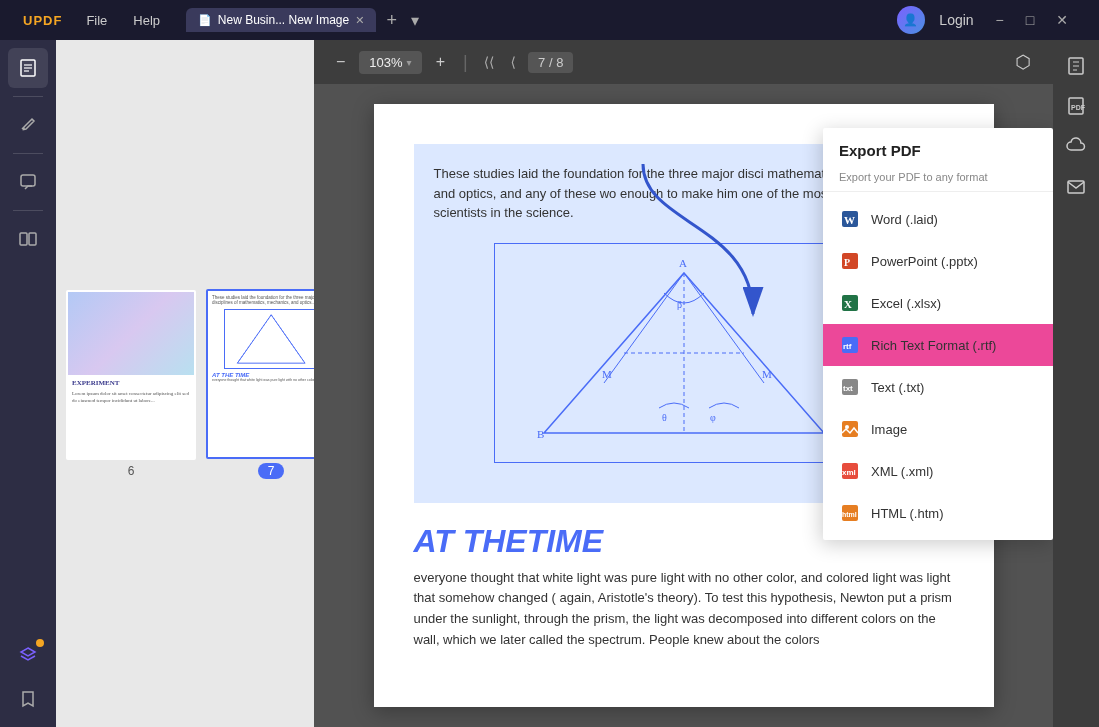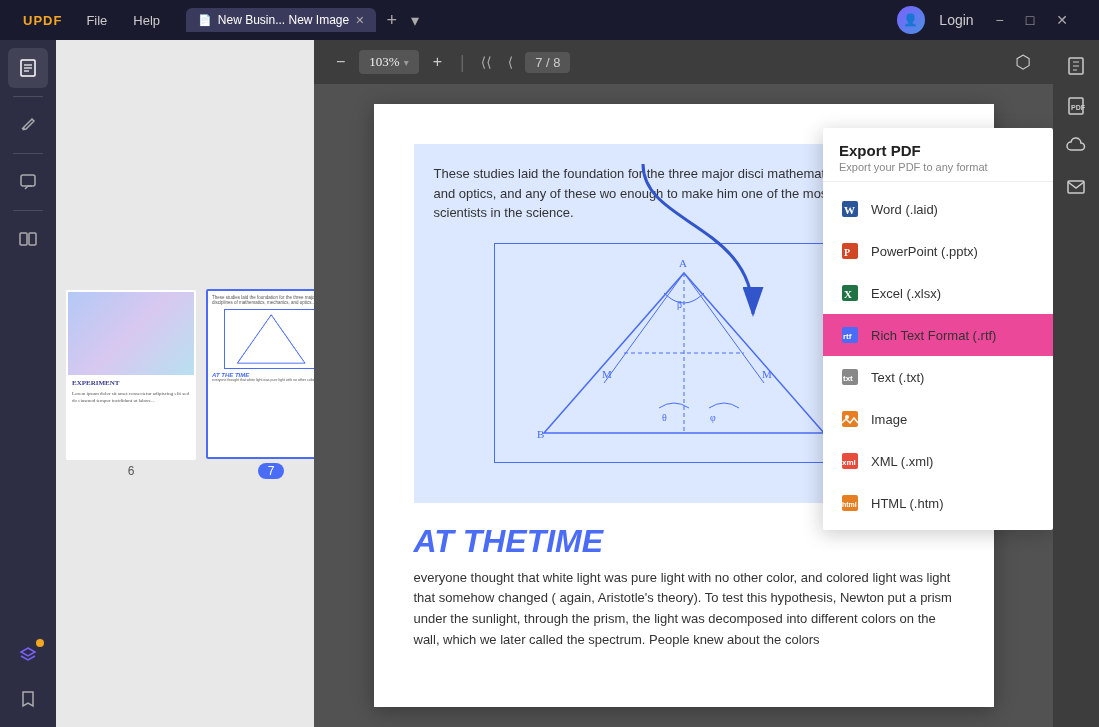--- a/index.html
+++ b/index.html
@@ -182,21 +182,20 @@
     .zoom-display {
       background: #555;
       color: #eee;
       font-size: 13px;
       padding: 4px 10px;
       border-radius: 4px;
       display: flex;
       align-items: center;
       gap: 4px;
       cursor: pointer;
-      font-family: Liberation Serif, serif;
     }
     .separator { color: #666; font-size: 18px; margin: 0 4px; }
     .page-nav-btn { color: #ccc; cursor: pointer; font-size: 16px; padding: 2px 4px; }
     .page-indicator {
       color: #ccc;
       font-size: 13px;
       padding: 3px 10px;
       background: #555;
       border-radius: 4px;
     }
@@ -271,21 +270,21 @@
       border-bottom: 1px solid #eee;
     }
     .export-title {
       font-size: 15px;
       font-weight: 600;
       color: #222;
     }
     .export-subtitle {
       font-size: 11px;
       color: #888;
-      margin-top: 2px;
+      margin-top: 12px;
     }
     .export-list { padding: 6px 0; }
     .export-item {
       display: flex;
       align-items: center;
       gap: 10px;
       padding: 10px 16px;
       cursor: pointer;
       font-size: 13px;
       color: #333;

